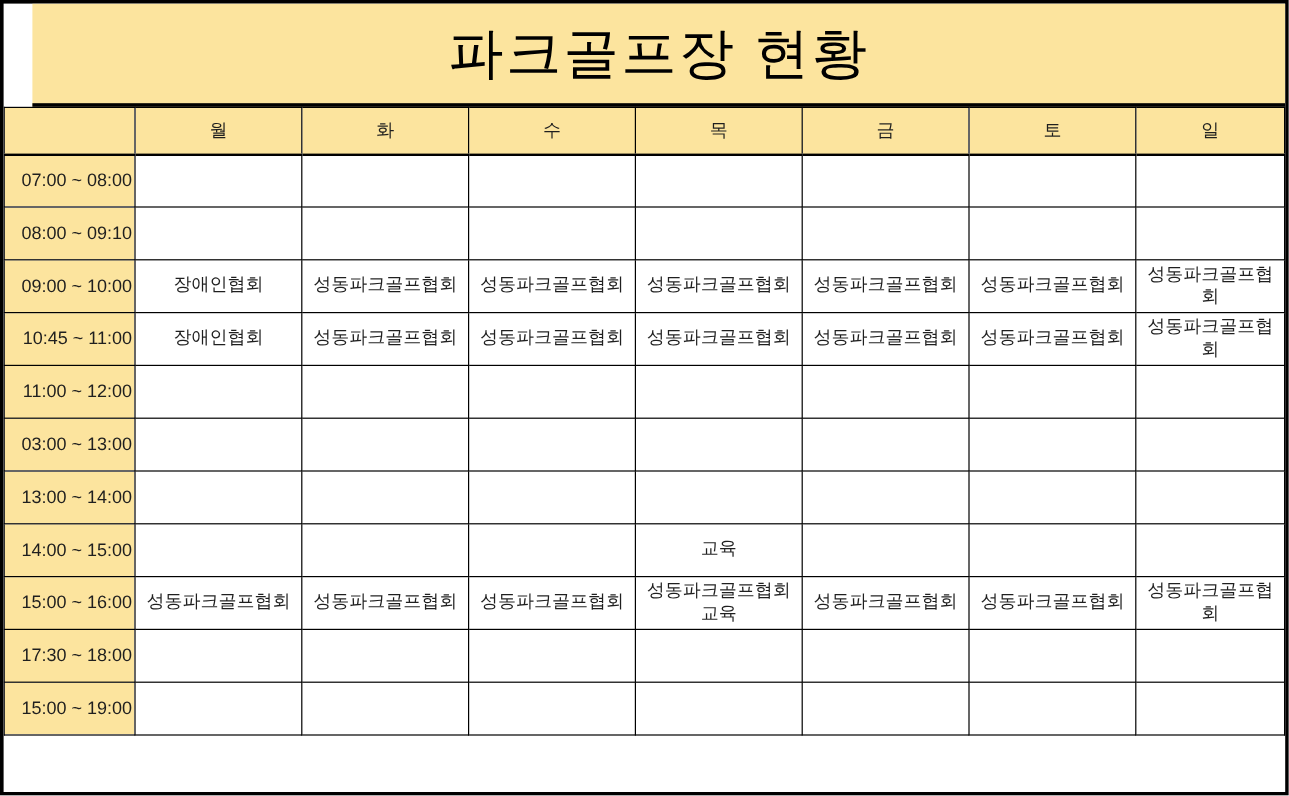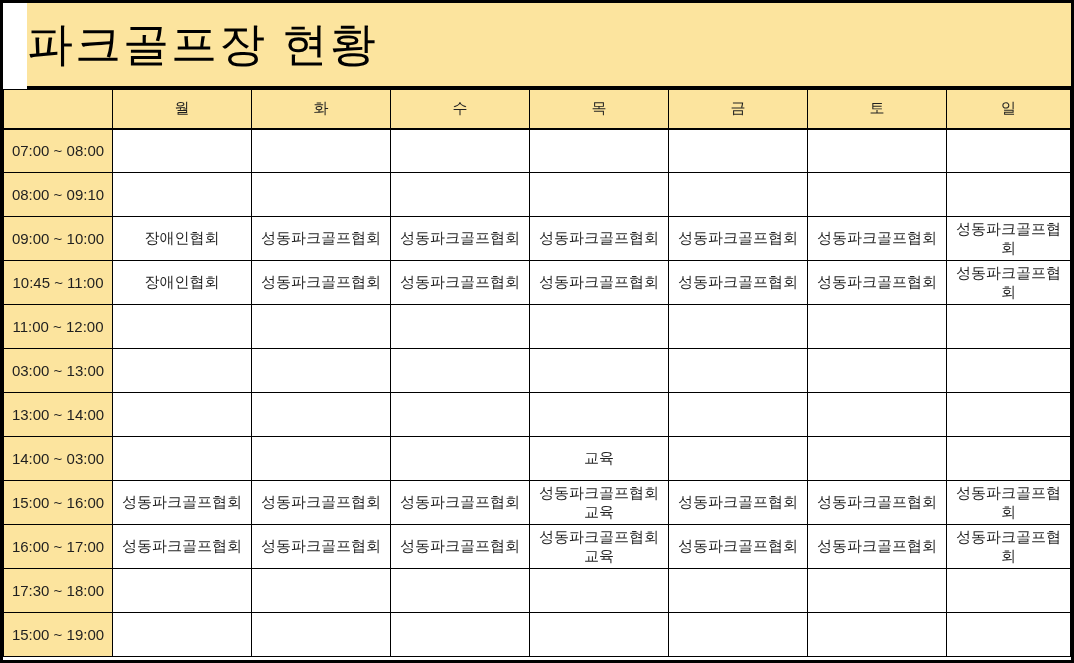--- a/index.html
+++ b/index.html
@@ -14,21 +14,21 @@
     background: #ffffff;
     border: 3px solid #000000;
     overflow: hidden;
   }
   .title-band {
     height: 86px;
     background: #FCE49E;
     border-bottom: 3px solid #000000;
     display: flex;
     align-items: center;
-    justify-content: flex-start;
+    justify-content: center;
     margin-left: 24px;
   }
   .title-band h1 {
     font-size: 46px;
     font-weight: normal;
     letter-spacing: 2px;
     color: #000000;
     white-space: pre;
   }
   table.schedule {
@@ -49,20 +49,21 @@
   }
   table.schedule thead th {
     background: #FCE49E;
     height: 39px;
     border-bottom: 2px solid #000000;
   }
   table.schedule tbody tr { height: 44px; }
   table.schedule tbody th.time-cell {
     background: #FCE49E;
     font-weight: normal;
+    text-align: right;
   }
   table.schedule td.slot-cell { background: #ffffff; line-height: 1.25; }
   col.c-time { width: 109px; }
   col.c-day  { width: 139px; }
   col.c-last { width: auto; }
 </style>
 </head>
 <body>
 
 <div class="sheet">
@@ -168,21 +169,21 @@
 
   <td class="slot-cell"></td>
           <td class="slot-cell"></td>
           <td class="slot-cell"></td>
           <td class="slot-cell"></td>
           <td class="slot-cell"></td>
           <td class="slot-cell"></td>
           <td class="slot-cell"></td>
         </tr>
         <tr>
-    <th class="time-cell">14:00 ~ 03:00</th>
+    <th class="time-cell">14:00 ~ 15:00</th>
 
   <td class="slot-cell"></td>
           <td class="slot-cell"></td>
           <td class="slot-cell"></td>
           <td class="slot-cell">교육</td>
           <td class="slot-cell"></td>
           <td class="slot-cell"></td>
           <td class="slot-cell"></td>
         </tr>
         <tr>
@@ -191,32 +192,20 @@
   <td class="slot-cell">성동파크골프협회</td>
           <td class="slot-cell">성동파크골프협회</td>
           <td class="slot-cell">성동파크골프협회</td>
           <td class="slot-cell">성동파크골프협회
 교육</td>
           <td class="slot-cell">성동파크골프협회</td>
           <td class="slot-cell">성동파크골프협회</td>
           <td class="slot-cell">성동파크골프협회</td>
         </tr>
         <tr>
-    <th class="time-cell">16:00 ~ 17:00</th>
-
-  <td class="slot-cell">성동파크골프협회</td>
-          <td class="slot-cell">성동파크골프협회</td>
-          <td class="slot-cell">성동파크골프협회</td>
-          <td class="slot-cell">성동파크골프협회
-교육</td>
-          <td class="slot-cell">성동파크골프협회</td>
-          <td class="slot-cell">성동파크골프협회</td>
-          <td class="slot-cell">성동파크골프협회</td>
-        </tr>
-        <tr>
     <th class="time-cell">17:30 ~ 18:00</th>
 
   <td class="slot-cell"></td>
           <td class="slot-cell"></td>
           <td class="slot-cell"></td>
           <td class="slot-cell"></td>
           <td class="slot-cell"></td>
           <td class="slot-cell"></td>
           <td class="slot-cell"></td>
         </tr>

